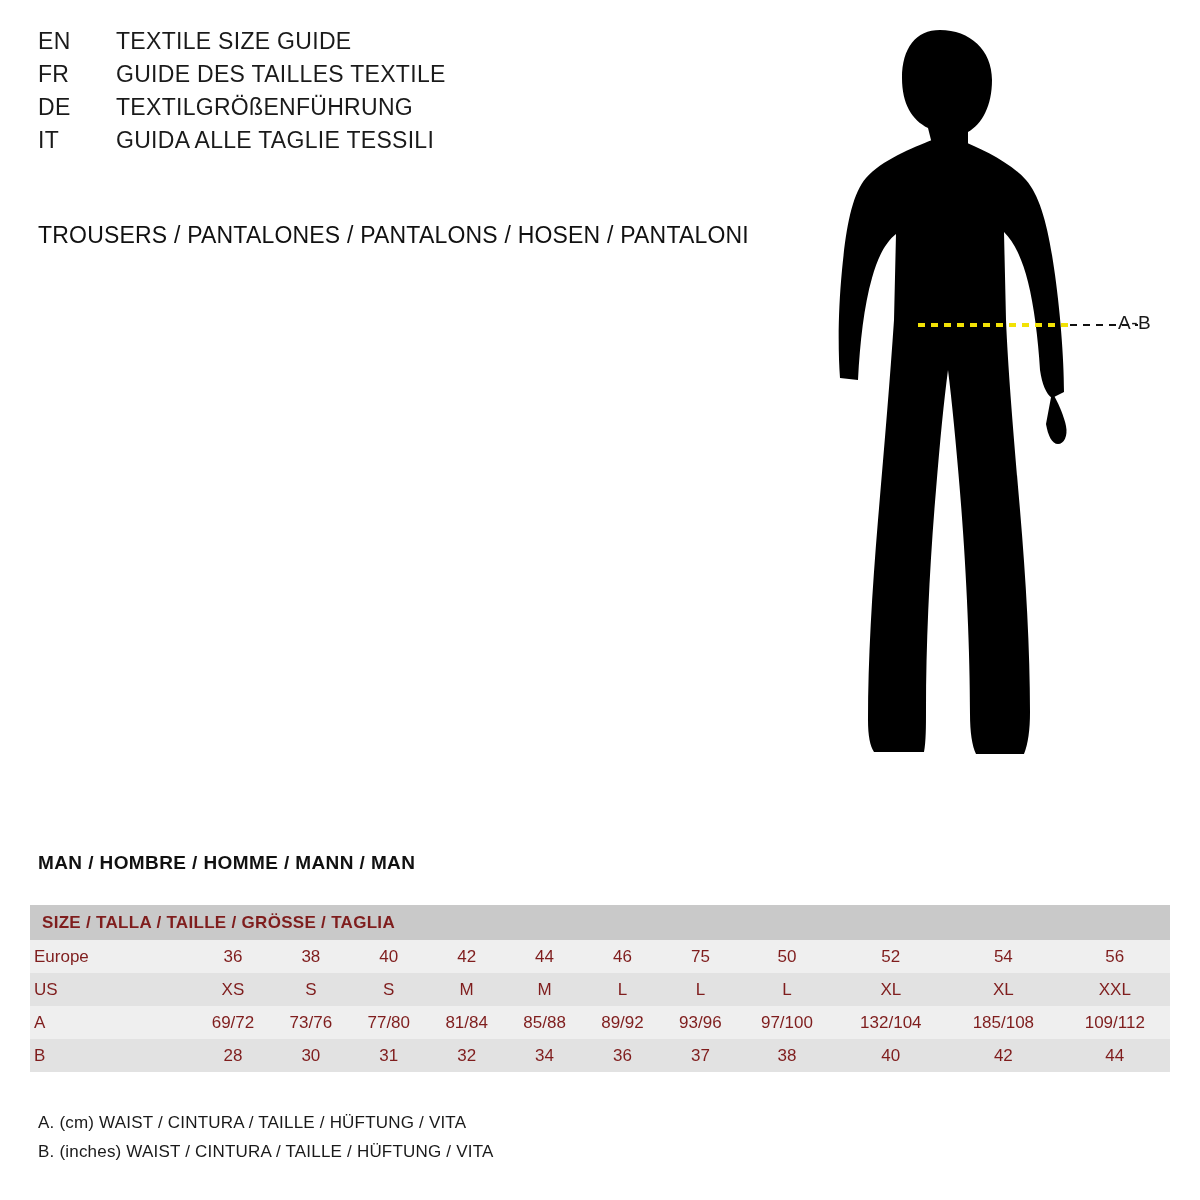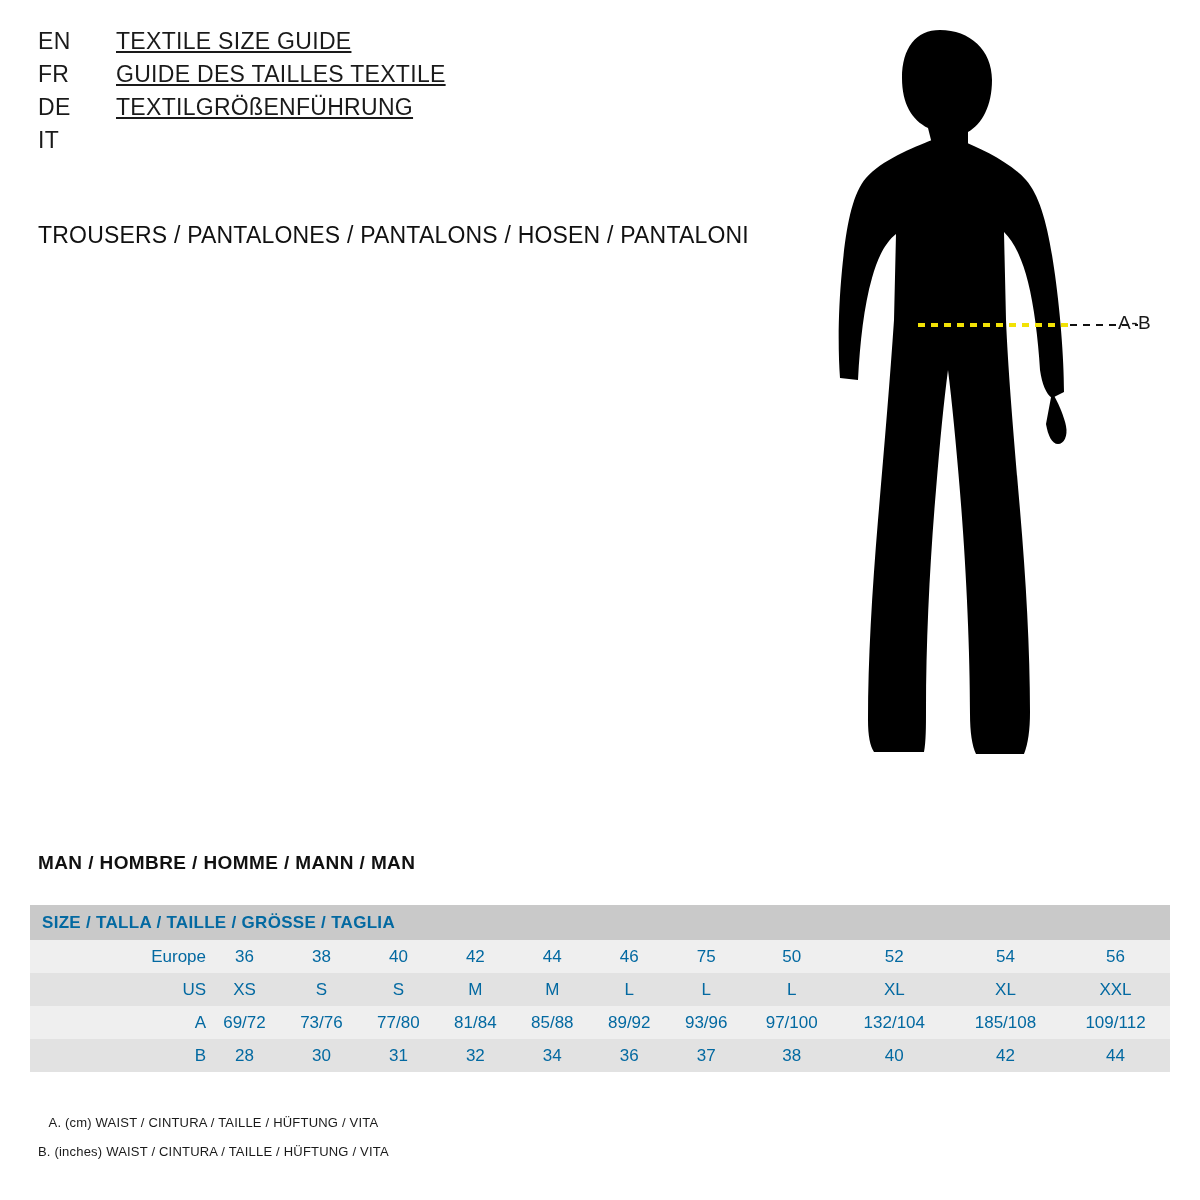--- a/index.html
+++ b/index.html
@@ -31,21 +31,20 @@
   .lang-code {
     width: 78px;
     font-size: 23px;
     letter-spacing: 0.3px;
     color: #1a1a1a;
   }
   .lang-text {
     font-size: 23px;
     letter-spacing: 0.3px;
     color: #1a1a1a;
-    text-decoration: underline;
   }
 
   #garment-title {
     position: absolute;
     left: 38px;
     top: 222px;
     font-size: 23px;
     font-weight: normal;
     letter-spacing: 0.2px;
     color: #111;
@@ -86,72 +85,72 @@
     left: 30px;
     top: 905px;
     width: 1140px;
     border-collapse: collapse;
     font-size: 17px;
   }
   #size-table th, #size-table td {
     padding: 0;
     height: 33px;
     font-weight: normal;
-    color: #0369a1;
+    color: #7f1d1d;
   }
   #size-table thead th {
     background: #c9c9c9;
     text-align: left;
     padding-left: 12px;
     font-weight: bold;
     font-size: 17px;
     letter-spacing: 0.3px;
     height: 35px;
   }
   #size-table tbody tr:nth-child(odd) { background: #efefef; }
   #size-table tbody tr:nth-child(even) { background: #e2e2e2; }
   #size-table tbody td.rowhead {
-    text-align: right;
-    padding-left: 16px;
+    text-align: left;
+    padding-left: 4px;
     width: 160px;
   }
   #size-table tbody td.val {
     text-align: center;
   }
 
   
   #notes {
     position: absolute;
     left: 38px;
     top: 1108px;
-    font-size: 13px;
+    font-size: 17px;
     line-height: 29px;
     letter-spacing: 0.2px;
     color: #1a1a1a;
-    text-align: center;
   }
 </style>
 </head>
 <body>
 
 <div id="lang-block">
   <div class="lang-row">
     <span class="lang-code">EN</span>
     <span class="lang-text">TEXTILE SIZE GUIDE</span>
   </div>
   <div class="lang-row">
     <span class="lang-code">FR</span>
     <span class="lang-text">GUIDE DES TAILLES TEXTILE</span>
   </div>
   <div class="lang-row">
     <span class="lang-code">DE</span>
     <span class="lang-text">TEXTILGRÖßENFÜHRUNG</span>
   </div>
   <div class="lang-row">
     <span class="lang-code">IT</span>
+    <span class="lang-text">GUIDA ALLE TAGLIE TESSILI</span>
   </div>
 </div>
 
 <div id="garment-title">TROUSERS / PANTALONES / PANTALONS / HOSEN / PANTALONI</div>
 
 <div id="figure-area">
   <svg id="figure-svg" width="380" height="790" viewBox="0 0 380 790" xmlns="http://www.w3.org/2000/svg">
 
     <path fill="#000000" d="M120 10 C150 10 172 30 172 60 C172 86 162 104 148 112 L148 128 L128 132 L112 124 L108 108 C92 100 82 84 82 58 C82 28 96 10 120 10 Z"></path>
 

